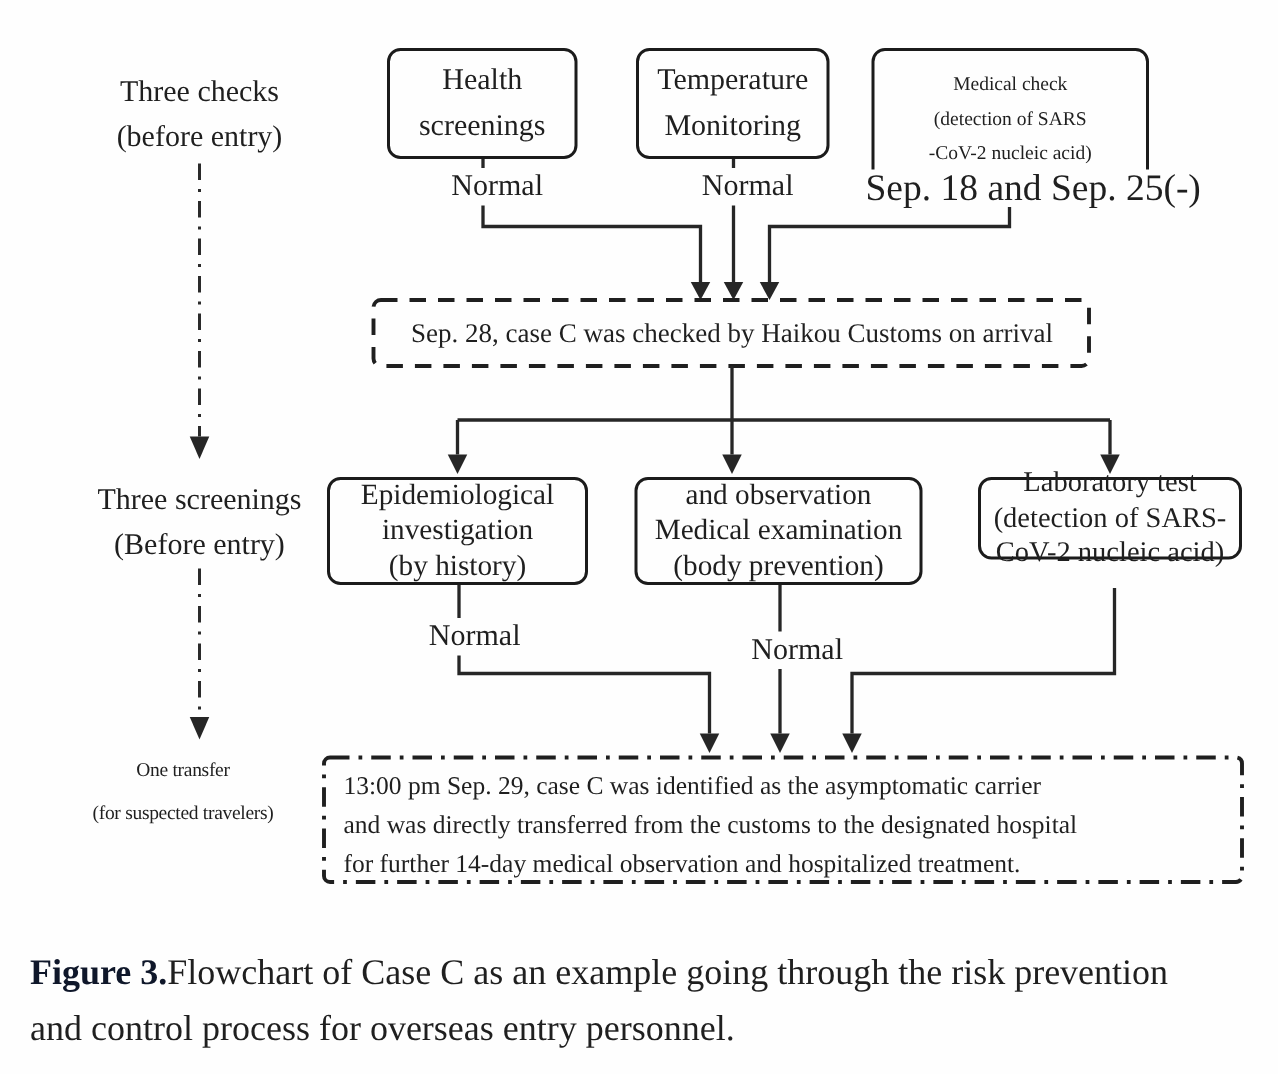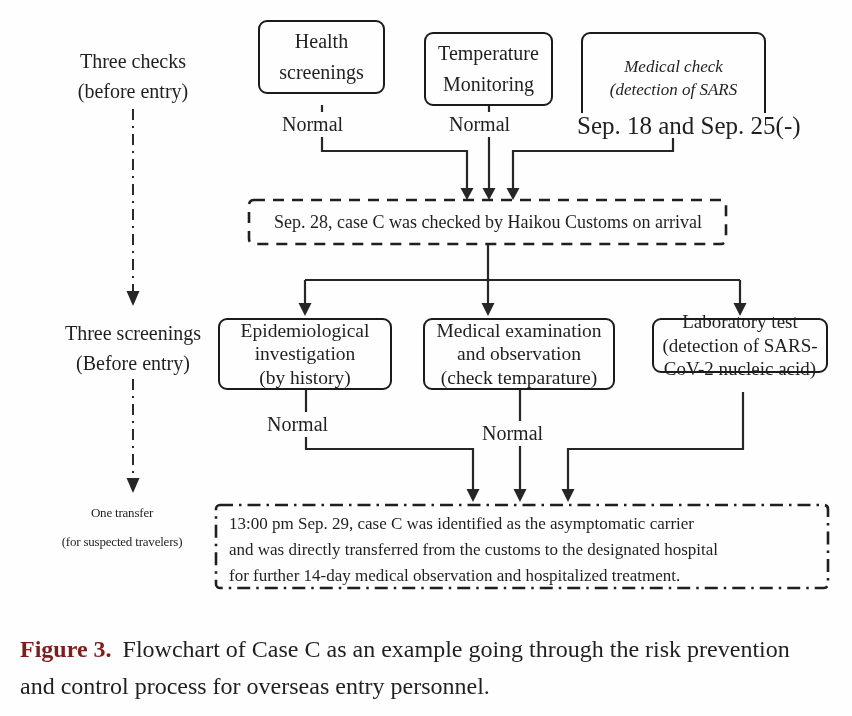--- a/index.html
+++ b/index.html
@@ -15,30 +15,30 @@
   .guide{stroke:#2a2a2a;stroke-width:2;fill:none;stroke-dasharray:11 6 2 6;}
   .node{
     position:absolute;box-sizing:border-box;border:2.5px solid #1b1b1b;border-radius:9px;
     background:#fefefe;display:flex;flex-direction:column;justify-content:center;
     align-items:center;text-align:center;
   }
   .node .ln{white-space:nowrap;}
   .sidelab{position:absolute;text-align:center;font-size:20px;line-height:30px;}
   .sidelab.small{font-size:13px;line-height:29px;letter-spacing:-0.2px;}
   .result{
-    position:absolute;background:#fefefe;text-align:left;font-size:20px;
+    position:absolute;background:#fefefe;text-align:right;font-size:20px;
     line-height:25px;white-space:nowrap;
   }
   .result.sm{font-size:25px;}
   .notebox{position:absolute;display:flex;align-items:center;justify-content:center;
     text-align:left;font-size:18px;white-space:nowrap;}
   .bignote{position:absolute;font-size:17px;line-height:26px;}
   .bignote .ln{white-space:nowrap;}
   .caption{position:absolute;left:20px;top:631px;width:795px;font-size:24px;line-height:37px;}
-  .cap-label{color:#7f1d1d;font-weight:bold;margin-right:11px;}
+  .cap-label{color:#0f172a;font-weight:bold;}
 </style>
 </head>
 <body>
 
 <div class="stage">
 
   <svg class="wires" width="852" height="716" viewBox="0 0 852 716">
 
     <g>
       <path class="guide" d="M133 109 V291"></path>
@@ -84,48 +84,49 @@
   </div>
   <div class="sidelab" style="left:33px;top:46px;width:200px;">
     <div class="ln">Three checks</div>
     <div class="ln">(before entry)</div>
   </div>
   <div class="sidelab small" style="left:22px;top:498px;width:200px;">
     <div class="ln">One transfer</div>
     <div class="ln">(for suspected travelers)</div>
   </div>
 
-  <div class="node" style="left:258px;top:20px;width:127px;height:74px;font-size:20px;line-height:31px;">
+  <div class="node" style="left:258px;top:32px;width:127px;height:74px;font-size:20px;line-height:31px;">
     <div class="ln">Health</div>
     <div class="ln">screenings</div>
   </div>
   <div class="node" style="left:424px;top:32px;width:129px;height:74px;font-size:20px;line-height:31px;">
     <div class="ln">Temperature</div>
     <div class="ln">Monitoring</div>
   </div>
-  <div class="node" style="left:581px;top:32px;width:185px;height:92px;font-size:17px;line-height:23px;font-style:italic;">
+  <div class="node" style="left:581px;top:32px;width:185px;height:92px;font-size:13px;line-height:23px;">
     <div class="ln">Medical check</div>
     <div class="ln">(detection of SARS</div>
+    <div class="ln">-CoV-2 nucleic acid)</div>
   </div>
 
   <div class="result" style="left:282px;top:112px;width:80px;">Normal</div>
   <div class="result" style="left:449px;top:112px;width:80px;">Normal</div>
   <div class="result sm" style="left:577px;top:113px;width:198px;">Sep. 18 and Sep. 25(-)</div>
 
   <div class="notebox" style="left:251px;top:202px;width:474px;height:41px;">Sep. 28, case C was checked by Haikou Customs on arrival</div>
 
   <div class="node" style="left:218px;top:318px;width:174px;height:72px;font-size:19.5px;line-height:23.5px;">
     <div class="ln">Epidemiological</div>
     <div class="ln">investigation</div>
     <div class="ln">(by history)</div>
   </div>
   <div class="node" style="left:423px;top:318px;width:192px;height:72px;font-size:19.5px;line-height:23.5px;">
+    <div class="ln">and observation</div>
     <div class="ln">Medical examination</div>
-    <div class="ln">and observation</div>
-    <div class="ln">(check temparature)</div>
+    <div class="ln">(body prevention)</div>
   </div>
   <div class="node" style="left:652px;top:318px;width:176px;height:55px;font-size:19px;line-height:23.5px;justify-content:center;">
     <div class="ln">Laboratory test</div>
     <div class="ln">(detection of SARS-</div>
     <div class="ln">CoV-2 nucleic acid)</div>
   </div>
 
   <div class="result" style="left:267px;top:412px;width:80px;">Normal</div>
   <div class="result" style="left:482px;top:421px;width:80px;">Normal</div>
 

